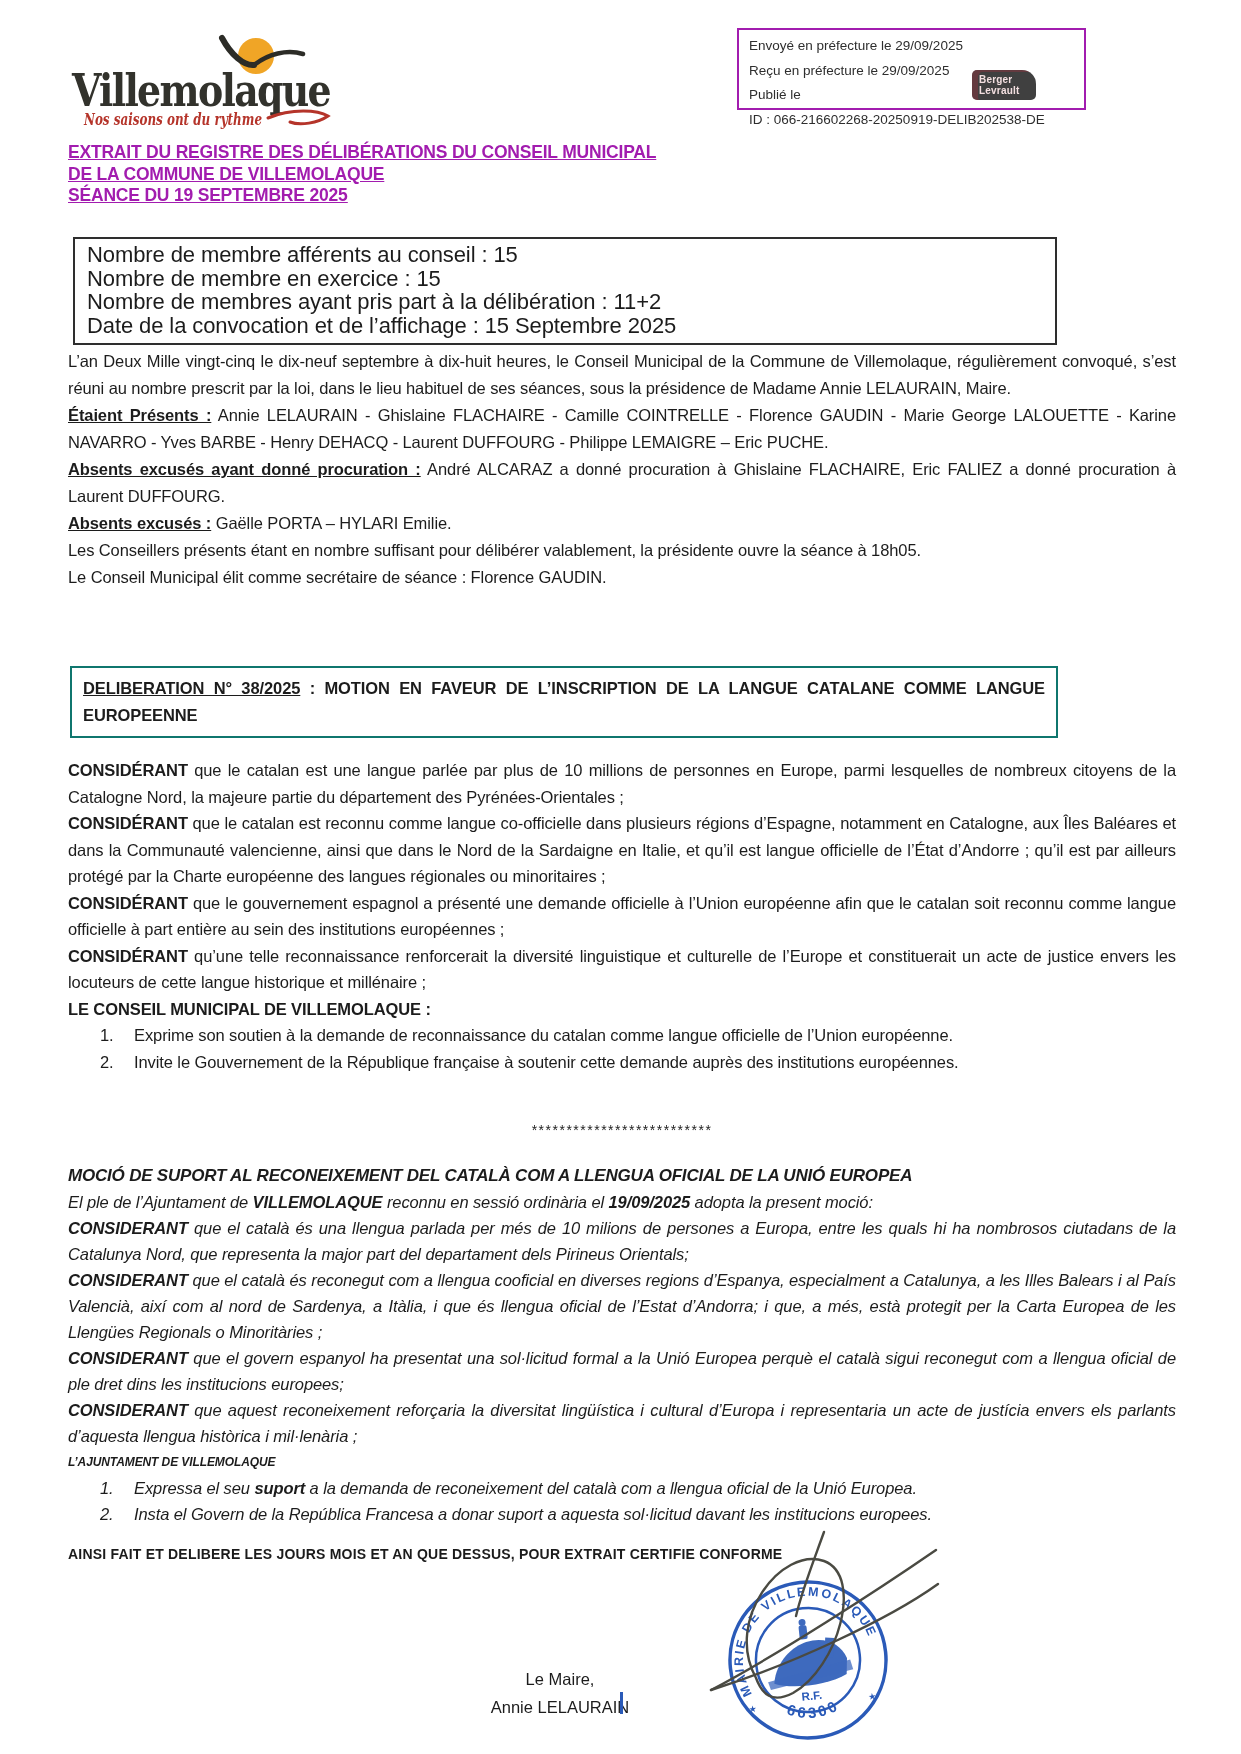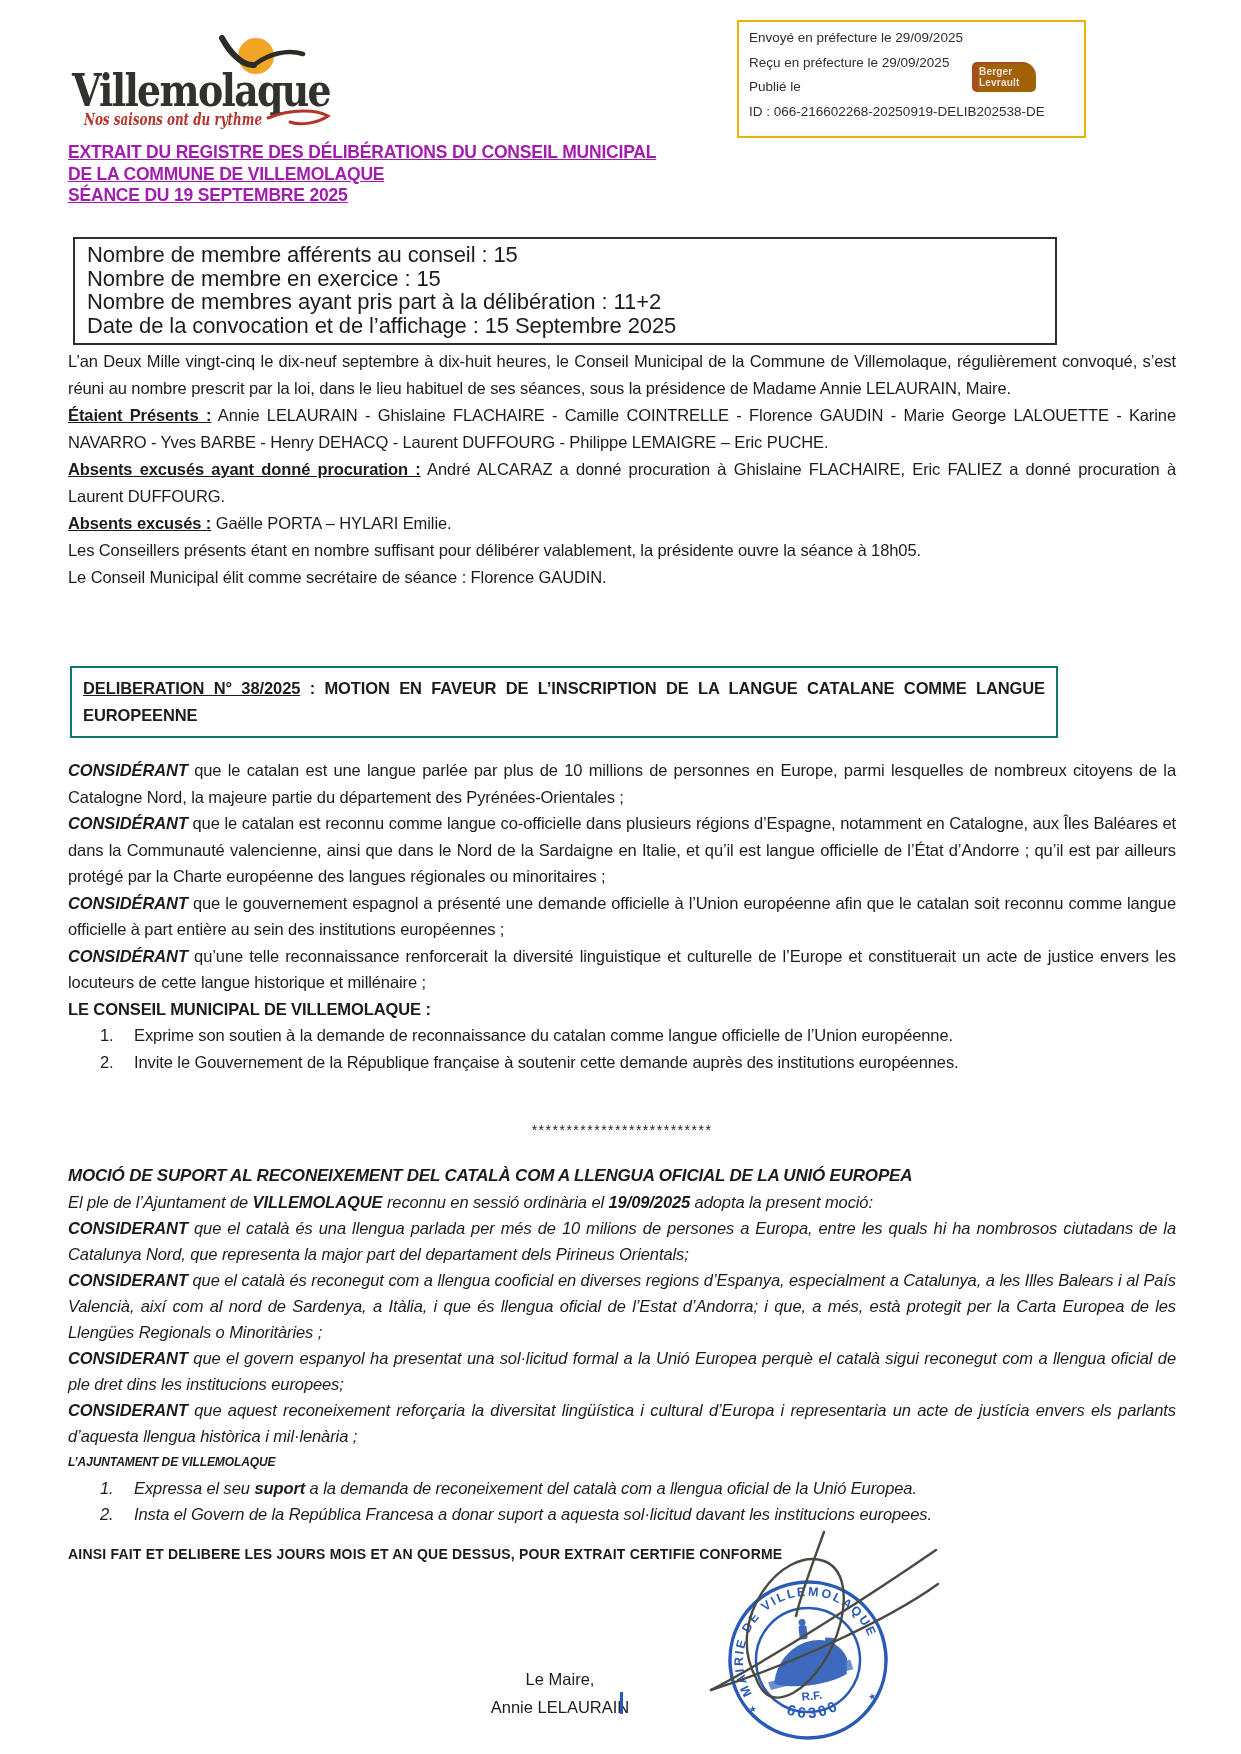--- a/index.html
+++ b/index.html
@@ -4,27 +4,27 @@
 <style>
   html,body{margin:0;padding:0;background:#e8e8e8;}
   .page{
     position:relative;width:1241px;height:1754px;background:#ffffff;
     font-family:"Liberation Sans",sans-serif;color:#1c1c1c;overflow:hidden;
     margin:0 auto;
   }
   
   .logo-wrap{position:absolute;left:70px;top:28px;width:280px;height:105px;}
   .pref-box{
-    position:absolute;left:737px;top:20px;width:349px;height:118px;
-    border:2px solid #eab308;box-sizing:border-box;padding:4px 10px 0 10px;
+    position:absolute;left:737px;top:28px;width:349px;height:82px;
+    border:2px solid #a21caf;box-sizing:border-box;padding:4px 10px 0 10px;
     font-size:13.5px;color:#2e2e2e;line-height:24.5px;white-space:nowrap;
   }
   .pref-badge{
     position:absolute;right:48px;top:40px;width:64px;height:30px;border-radius:5px 14px 5px 5px;
-    background:#a16207;color:#f3dfe0;font-size:10px;font-weight:bold;line-height:11px;
+    background:#404040;color:#f3dfe0;font-size:10px;font-weight:bold;line-height:11px;
     padding:4px 0 0 7px;box-sizing:border-box;letter-spacing:0.2px;
     box-shadow:6px 2px 0 rgba(168,50,62,0.35) inset;
   }
   
   .title-block{position:absolute;left:68px;top:142px;width:1108px;text-align:left;
     font-weight:bold;font-size:17.5px;line-height:21.5px;letter-spacing:-0.2px;color:#a21caf;text-decoration:underline;}
   .title-block .u{text-decoration:underline;}
   
   .info-box{
     position:absolute;left:73px;top:237px;width:984px;box-sizing:border-box;
@@ -36,21 +36,21 @@
     letter-spacing:-0.1px;text-align:justify;}
   .preamble{top:348px;}
   .lbl{font-weight:bold;text-decoration:underline;}
   .delib-box{
     position:absolute;left:70px;top:666px;width:988px;box-sizing:border-box;
     border:2px solid #0f766e;padding:7px 11px;font-size:16.5px;line-height:27px;
     font-weight:bold;text-align:justify;letter-spacing:-0.1px;
   }
   .motion-fr{top:757px;line-height:26.5px;}
   .para{margin:0;}
-  .lead{font-weight:bold;font-style:italic;}
+  .lead{font-weight:bold;}
   .council{font-weight:bold;}
   .num-item{display:flex;padding-left:32px;}
   .num-item .n{width:34px;flex:none;}
   .num-item .t{flex:1;text-align:left;}
   .stars{position:absolute;left:68px;top:1122px;width:1108px;text-align:center;
     font-size:14px;letter-spacing:1.5px;color:#222;}
   .motion-ca{top:1163px;font-style:italic;line-height:26px;}
   .motion-ca .heading{font-weight:bold;font-size:17px;letter-spacing:-0.2px;}
   .motion-ca .council{font-size:12px;}
   .certification{position:absolute;left:68px;top:1546px;width:1108px;

